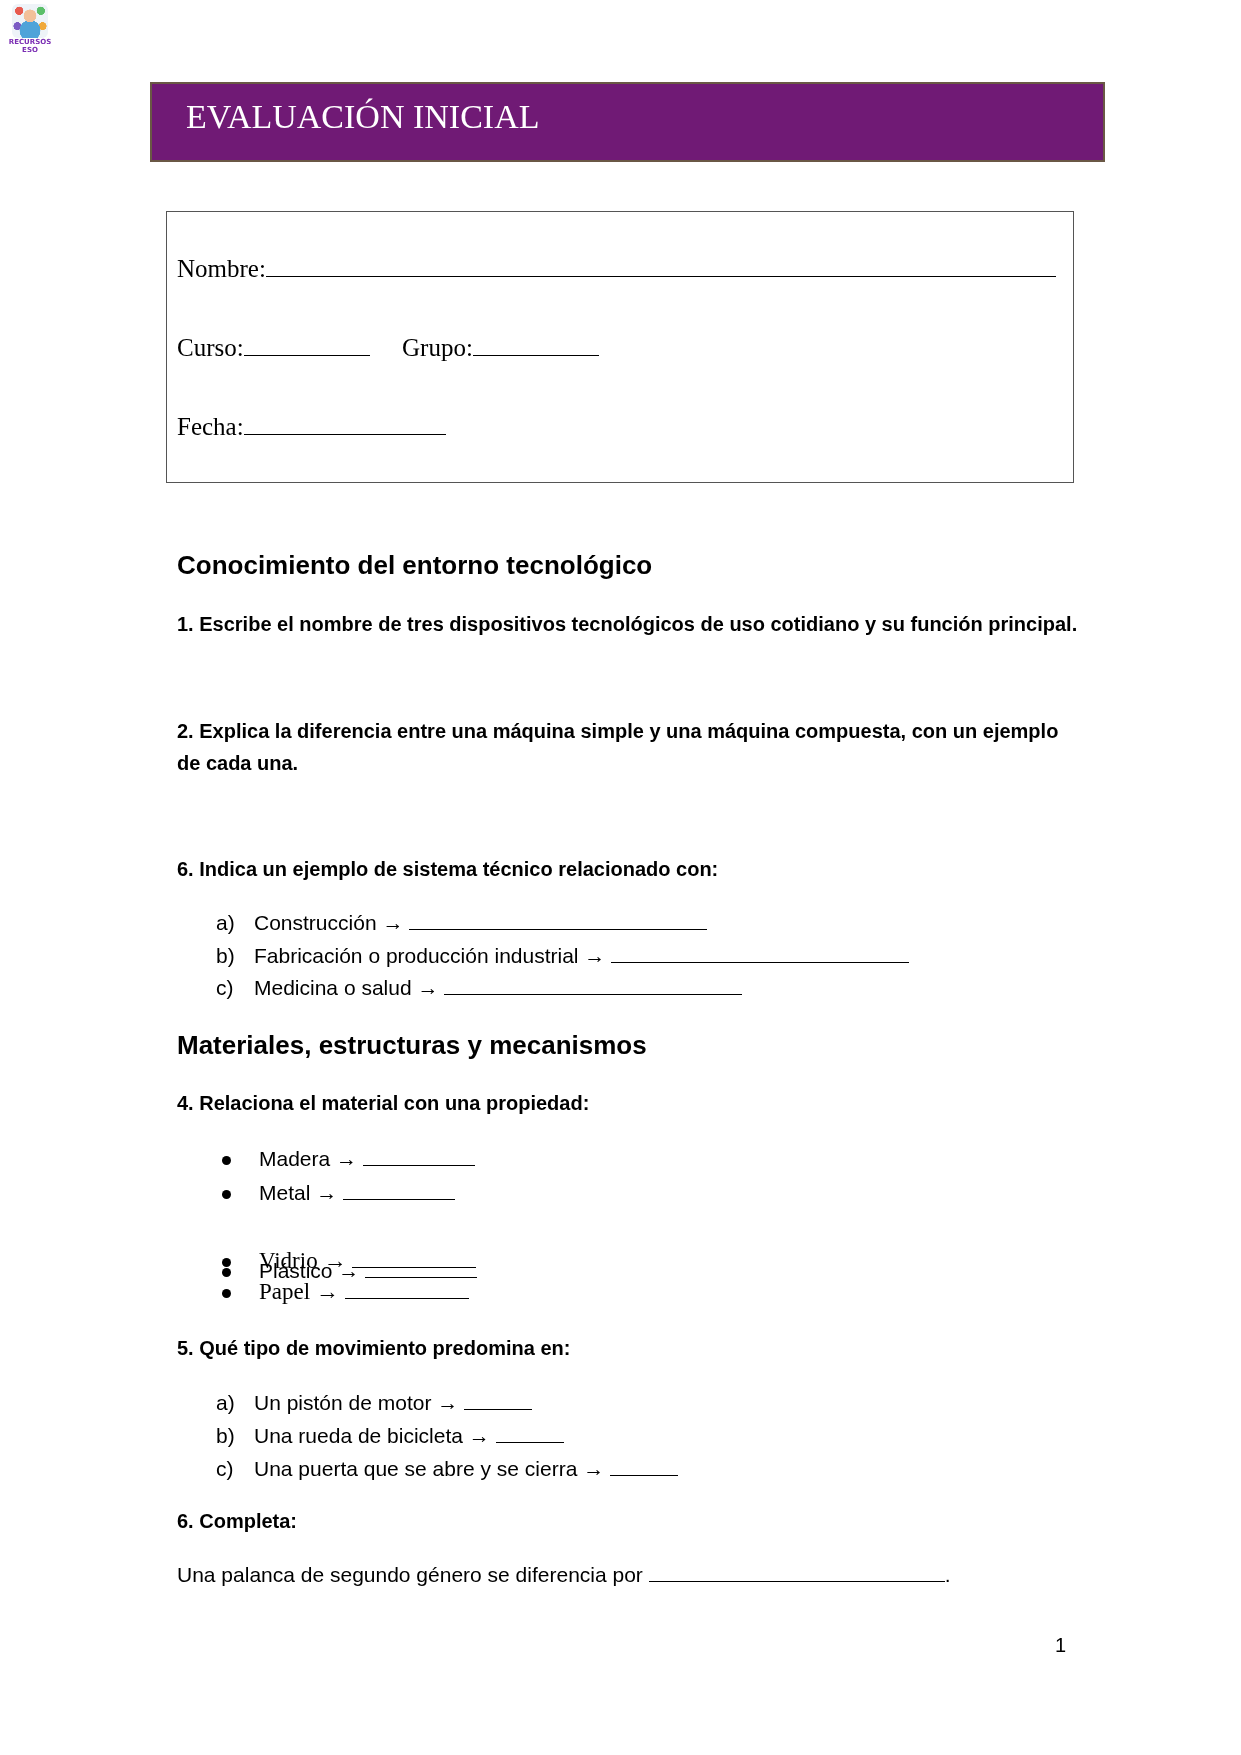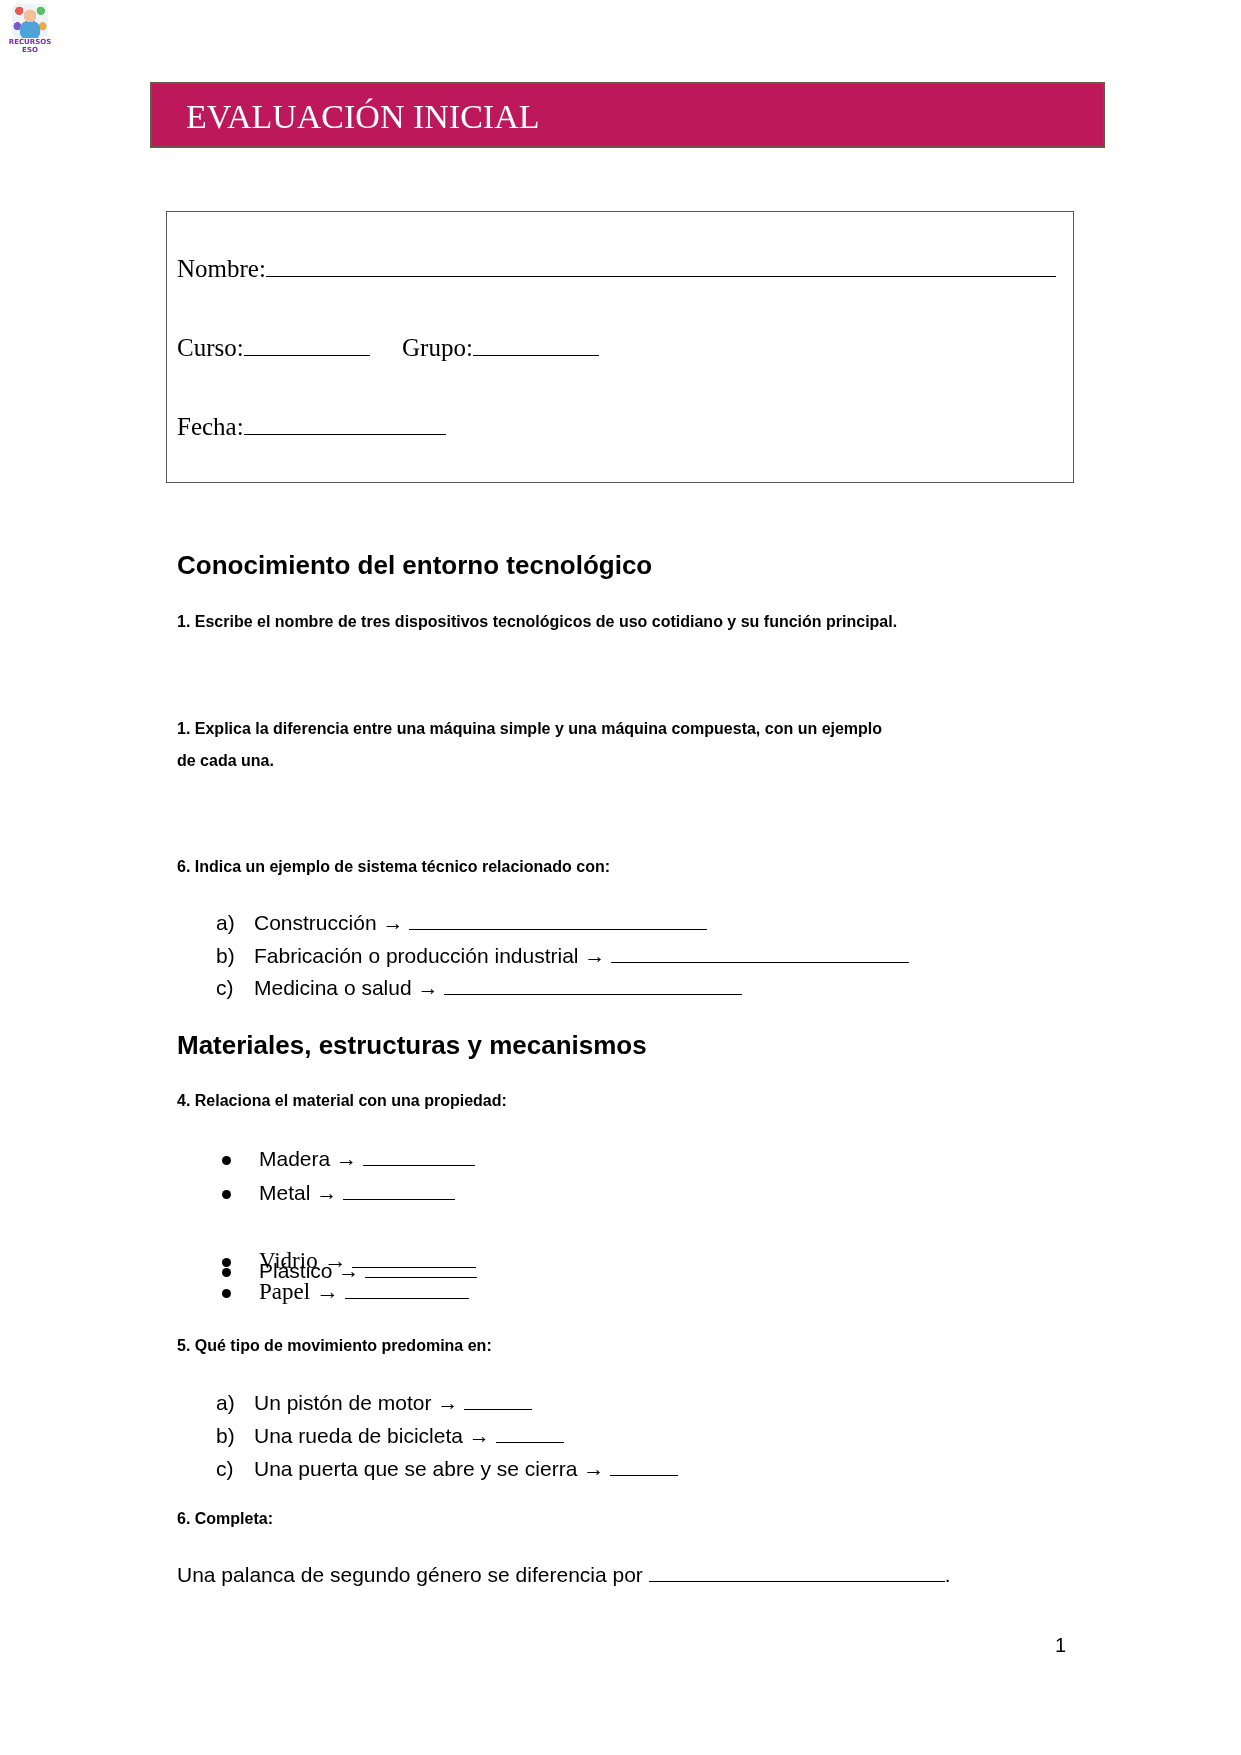--- a/index.html
+++ b/index.html
@@ -15,31 +15,31 @@
                 radial-gradient(circle at 50% 78%, #4fa3d9 0 32%, transparent 33%),
                 radial-gradient(circle at 20% 20%, #e85a4f 0 10%, transparent 11%),
                 radial-gradient(circle at 80% 20%, #5bbf6a 0 10%, transparent 11%),
                 radial-gradient(circle at 85% 65%, #f0a93b 0 10%, transparent 11%),
                 radial-gradient(circle at 15% 65%, #7c5cc4 0 10%, transparent 11%),
                 #eef3f8; }
   #logo .txt { position:absolute; left:0; top:34px; width:44px; text-align:center;
     font-family:"DejaVu Sans", sans-serif; font-size:7px; font-weight:bold; color:#7a2db3; line-height:8px; }
 
   
-  #header { left:150px; top:82px; width:955px; height:66px; background:#be185d; border:2px solid #6a5845; box-sizing:border-box; }
+  #header { left:150px; top:82px; width:955px; height:80px; background:#701a75; border:2px solid #6a5845; box-sizing:border-box; }
   #header .left { position:absolute; left:34px; top:14px; font-size:34px; color:#ffffff; }
   #header .right { position:absolute; right:34px; top:14px; font-size:34px; color:#ffffff; }
 
   
   #info { left:166px; top:211px; width:908px; height:272px; border:1.5px solid #555; box-sizing:border-box; }
   .field { font-size:25px; }
   .blank { display:inline-block; border-bottom:1.5px solid #000; height:22px; vertical-align:baseline; }
 
   h2.sec { margin:0; font-weight:bold; font-size:26px; }
-  .q { font-weight:bold; font-size:16px; }
+  .q { font-weight:bold; font-size:20px; }
   .item { font-size:21px; }
   .item .mk { display:inline-block; width:38px; }
   .line { display:inline-block; border-bottom:1.3px solid #000; height:18px; vertical-align:baseline; margin-left:6px; }
   .bullet { display:inline-block; width:9px; height:9px; border-radius:50%; background:#000; vertical-align:middle; margin-right:28px; margin-left:2px; }
   .tnr { font-family:"Liberation Serif", "DejaVu Serif", serif; font-size:23px; }
   .pagenum { font-size:20px; }
 </style>
 </head>
 <body>
 
@@ -66,21 +66,21 @@
   <span>Grupo:</span><span class="blank" style="width:126px;"></span>
 </div>
 <div class="abs serif field" style="left:177px; top:412px;text-align:center;">
   <span>Fecha:</span><span class="blank" style="width:202px;"></span>
 </div>
 
 <h2 class="abs sans sec" style="left:177px; top:550px;">Conocimiento del entorno tecnológico</h2>
 
 <div class="abs sans q" style="left:177px; top:613px;">1. Escribe el nombre de tres dispositivos tecnológicos de uso cotidiano y su función principal.</div>
 
-<div class="abs sans q" style="left:177px; top:720px;">1. Explica la diferencia entre una máquina simple y una máquina compuesta, con un ejemplo</div>
+<div class="abs sans q" style="left:177px; top:720px;">2. Explica la diferencia entre una máquina simple y una máquina compuesta, con un ejemplo</div>
 <div class="abs sans q" style="left:177px; top:752px;">de cada una.</div>
 
 <div class="abs sans q" style="left:177px; top:858px;">6. Indica un ejemplo de sistema técnico relacionado con:</div>
 
 <div class="abs sans item" style="left:216px; top:911px;">
   <span class="mk">a)</span><span>Construcción →</span><span class="line" style="width:298px;"></span>
 </div>
 <div class="abs sans item" style="left:216px; top:944px;">
   <span class="mk">b)</span><span>Fabricación o producción industrial →</span><span class="line" style="width:298px;"></span>
 </div>

